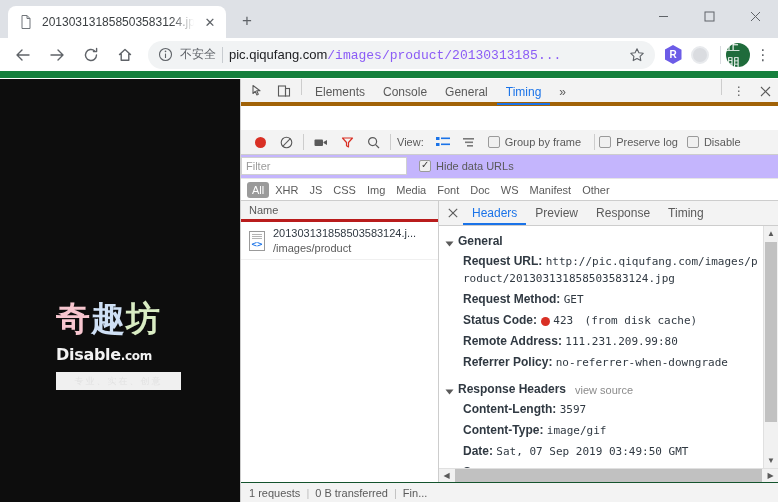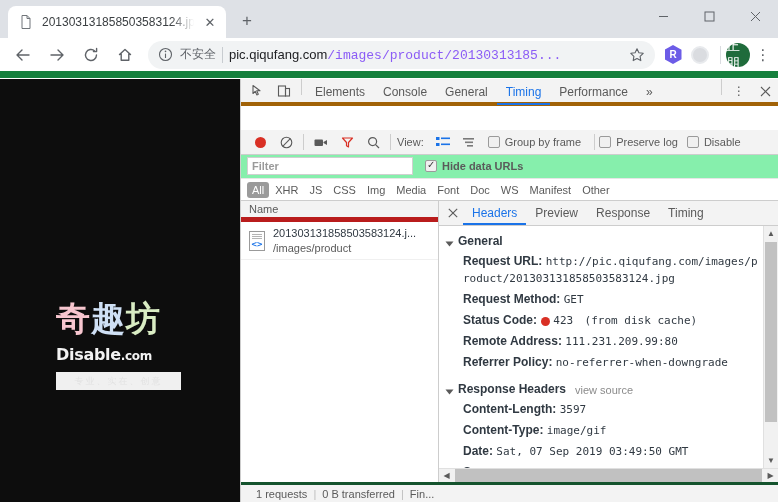--- a/index.html
+++ b/index.html
@@ -149,38 +149,38 @@
     width: 12px; height: 12px; border: 1px solid #9a9a9a; background: #f0f0f0;
     border-radius: 2px; flex: 0 0 12px; position: relative;
   }
   .cbx.checked::after {
     content: "✓"; position: absolute; left: 1px; top: -2px; font-size: 10px; color: #3c3c3c;
   }
   .cbx-label { font-size: 11px; color: #5a5a5a; margin-left: 5px; white-space: nowrap; }
   .cbx-group { display: flex; align-items: center; margin-right: 9px; }
 
   .dt-filterrow {
-    height: 25px; display: flex; align-items: center; padding-left: 6px;
-    border-bottom: 1px solid #e6e6e6; background: #86efac; font-weight: bold;
+    height: 25px; display: flex; align-items: center; 
+    border-bottom: 1px solid #e6e6e6; background: #c4b5fd;
   }
   .filter-input {
     width: 166px; height: 18px; border: 1px solid #d0d0d0; background: #fff;
     font-size: 11px; color: #9a9a9a; padding: 0 4px; line-height: 17px;
   }
   .dt-typesrow {
     height: 24px; display: flex; align-items: center; padding-left: 6px; gap: 1px;
     border-bottom: 1px solid #cdcdcd; background: #fff;
   }
   .type-chip { font-size: 11px; color: #5a5a5a; padding: 2px 5px; border-radius: 3px; white-space: nowrap; }
   .type-chip.active { background: #9a9a9a; color: #fff; }
 
   .dt-body { flex: 1 1 auto; display: flex; min-height: 0; }
 
   .req-list { width: 198px; flex: 0 0 198px; border-right: 1px solid #cdcdcd; display: flex; flex-direction: column; background: #fff; }
-  .req-head { height: 21px; border-bottom: 5px solid #b91c1c; background: #f3f3f3; display: flex; align-items: center; padding-left: 8px; font-size: 11px; color: #5a5a5a; }
+  .req-head { height: 21px; border-bottom: 3px solid #b91c1c; background: #f3f3f3; display: flex; align-items: center; padding-left: 8px; font-size: 11px; color: #5a5a5a; }
   .req-rows { flex: 1 1 auto; }
   .req-row { height: 38px; display: flex; align-items: center; gap: 6px; padding: 0 4px 0 6px; border-bottom: 1px solid #f0f0f0; }
   .req-icon { width: 20px; height: 22px; flex: 0 0 20px; }
   .req-texts { min-width: 0; line-height: 15px; }
   .req-name { font-size: 11px; color: #303942; white-space: nowrap; overflow: hidden; }
   .req-path { font-size: 11px; color: #5a5a5a; white-space: nowrap; overflow: hidden; }
 
   .detail { flex: 1 1 auto; display: flex; flex-direction: column; min-width: 0; background: #fff; }
   .detail-tabs { height: 25px; display: flex; align-items: center; border-bottom: 1px solid #cdcdcd; background: #f3f3f3; padding-left: 4px; }
   .detail-close { width: 20px; height: 24px; display: flex; align-items: center; justify-content: center; color: #5a5a5a; font-size: 12px; }
@@ -199,22 +199,22 @@
   .vscroll { position: absolute; right: 0; top: 0; width: 15px; height: 100%; background: #f1f1f1; border-left: 1px solid #e0e0e0; }
   .vscroll .arrow { height: 15px; display: flex; align-items: center; justify-content: center; color: #5a5a5a; font-size: 8px; }
   .vscroll .arrow.down { position: absolute; bottom: 0; left: 0; right: 0; }
   .vscroll .thumb { position: absolute; left: 1px; right: 1px; top: 16px; height: 180px; background: #c1c1c1; }
 
   .hscroll { height: 15px; background: #f1f1f1; border-top: 1px solid #e0e0e0; display: flex; align-items: center; }
   .hscroll .arrow { width: 15px; text-align: center; color: #5a5a5a; font-size: 8px; }
   .hscroll .thumb { flex: 1 1 auto; height: 13px; background: #c1c1c1; margin: 0 1px; }
 
   .dt-status {
-    height: 21px; border-top: 3px solid #14532d; background: #f3f3f3;
-    display: flex; align-items: center; padding-left: 15px; font-size: 11px; color: #5a5a5a; gap: 6px;
+    height: 21px; border-top: 1px solid #14532d; background: #f3f3f3;
+    display: flex; align-items: center; padding-left: 8px; font-size: 11px; color: #5a5a5a; gap: 6px;
   }
   .st-sep { color: #bdbdbd; }
 </style>
 </head>
 <body>
 
 <div class="window">
 
   <div class="tabstrip">
     <div class="tab">
@@ -322,21 +322,20 @@
         <svg width="14" height="14" viewBox="0 0 14 14">
             <rect x="1.5" y="2" width="7" height="10" fill="none" stroke="#5a5a5a" stroke-width="1.1"></rect>
             <rect x="8.5" y="4.5" width="4" height="7.5" fill="none" stroke="#5a5a5a" stroke-width="1.1"></rect>
           </svg>
       </div>
       <span class="dt-vsep"></span>
       <div class="dt-tab">Elements</div>
       <div class="dt-tab">Console</div>
       <div class="dt-tab">General</div>
       <div class="dt-tab active">Timing</div>
-      <div class="dt-tab">Performance</div>
       <div class="dt-tab">»</div>
       <div class="dt-spacer"></div>
       <span class="dt-vsep"></span>
       <div class="dt-iconbtn">⋮</div>
       <div class="dt-iconbtn">
         <svg width="11" height="11" viewBox="0 0 11 11">
             <line x1="1" y1="1" x2="10" y2="10" stroke="#5a5a5a" stroke-width="1.1"></line>
             <line x1="10" y1="1" x2="1" y2="10" stroke="#5a5a5a" stroke-width="1.1"></line>
           </svg>
       </div>

